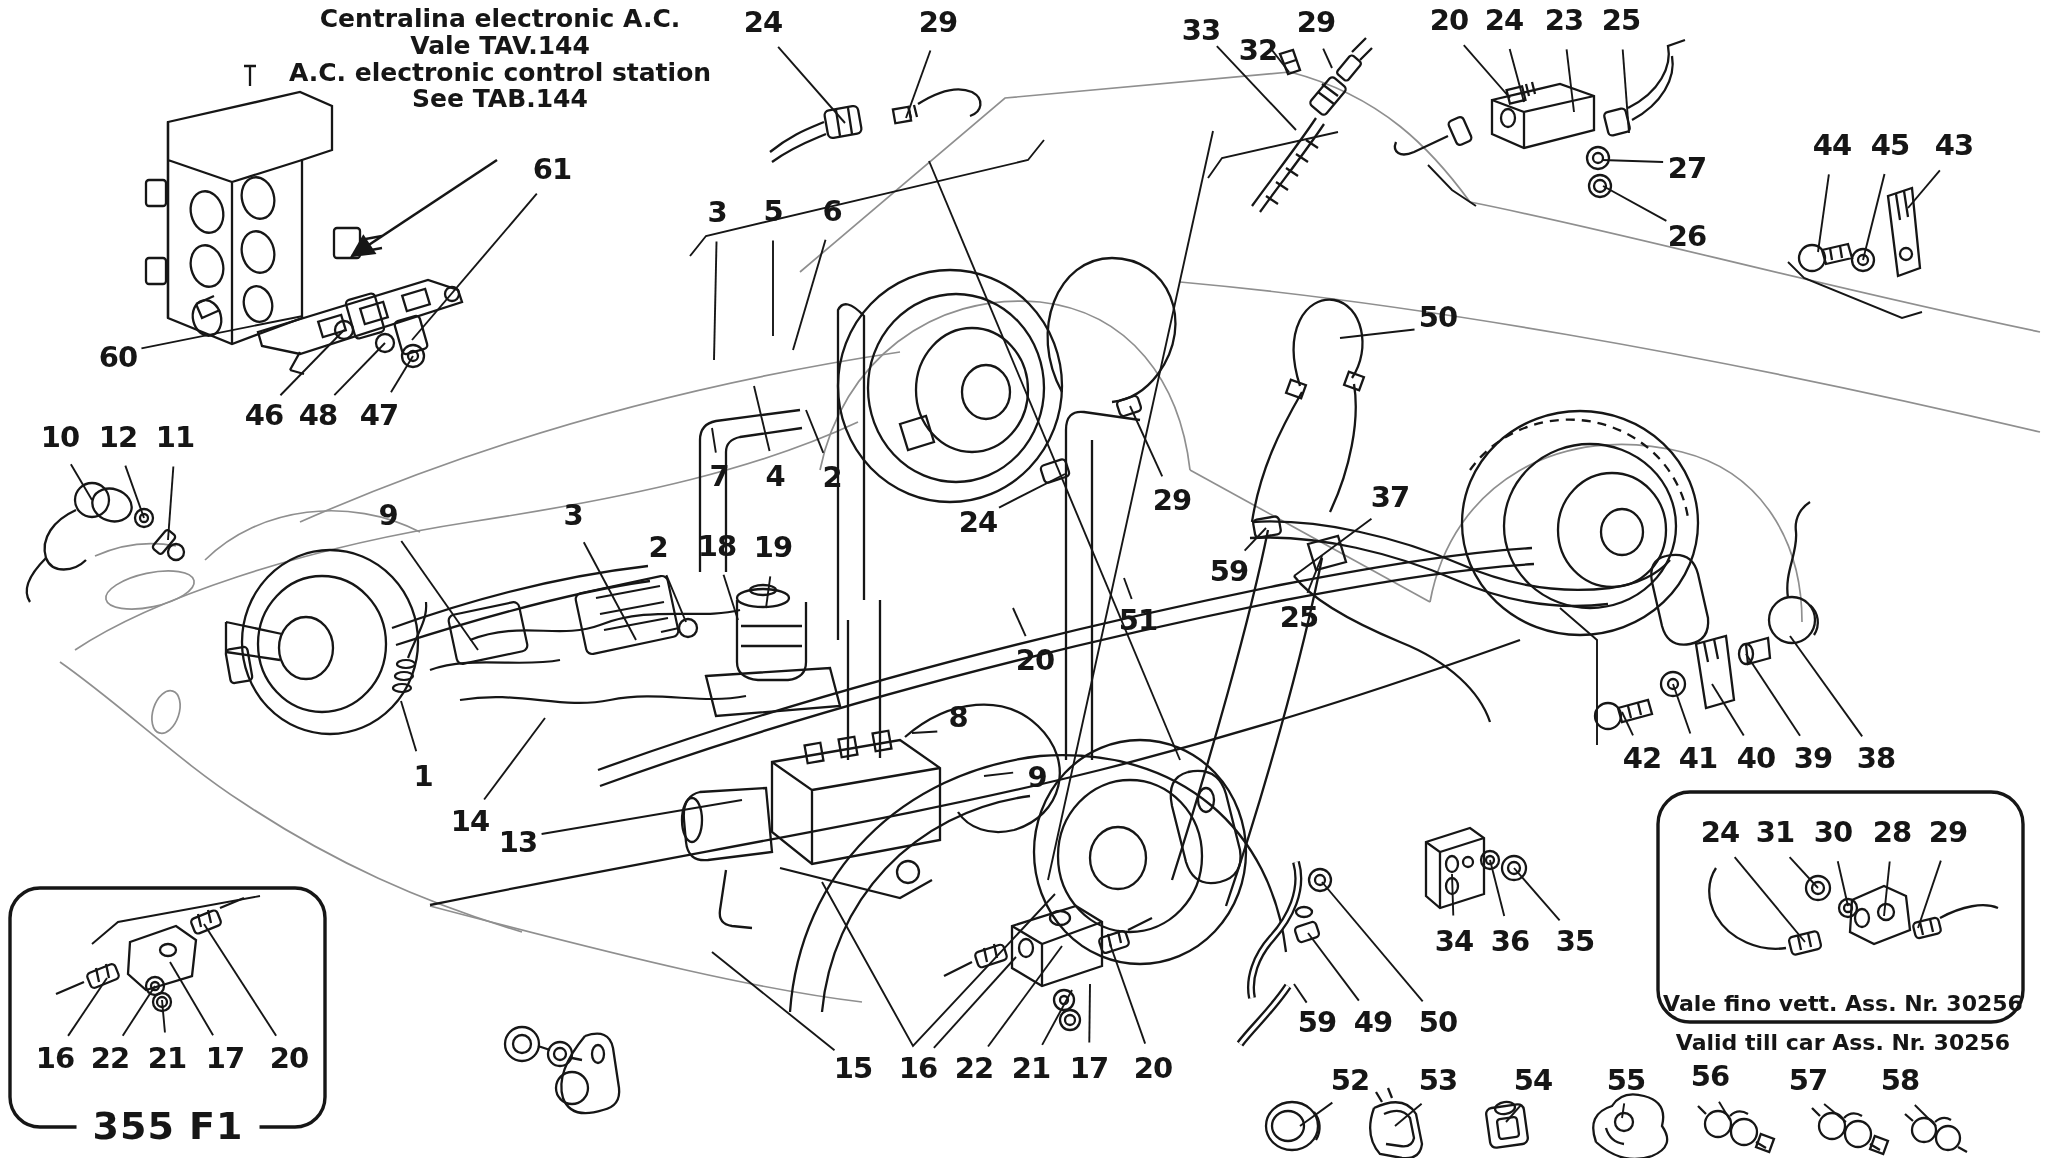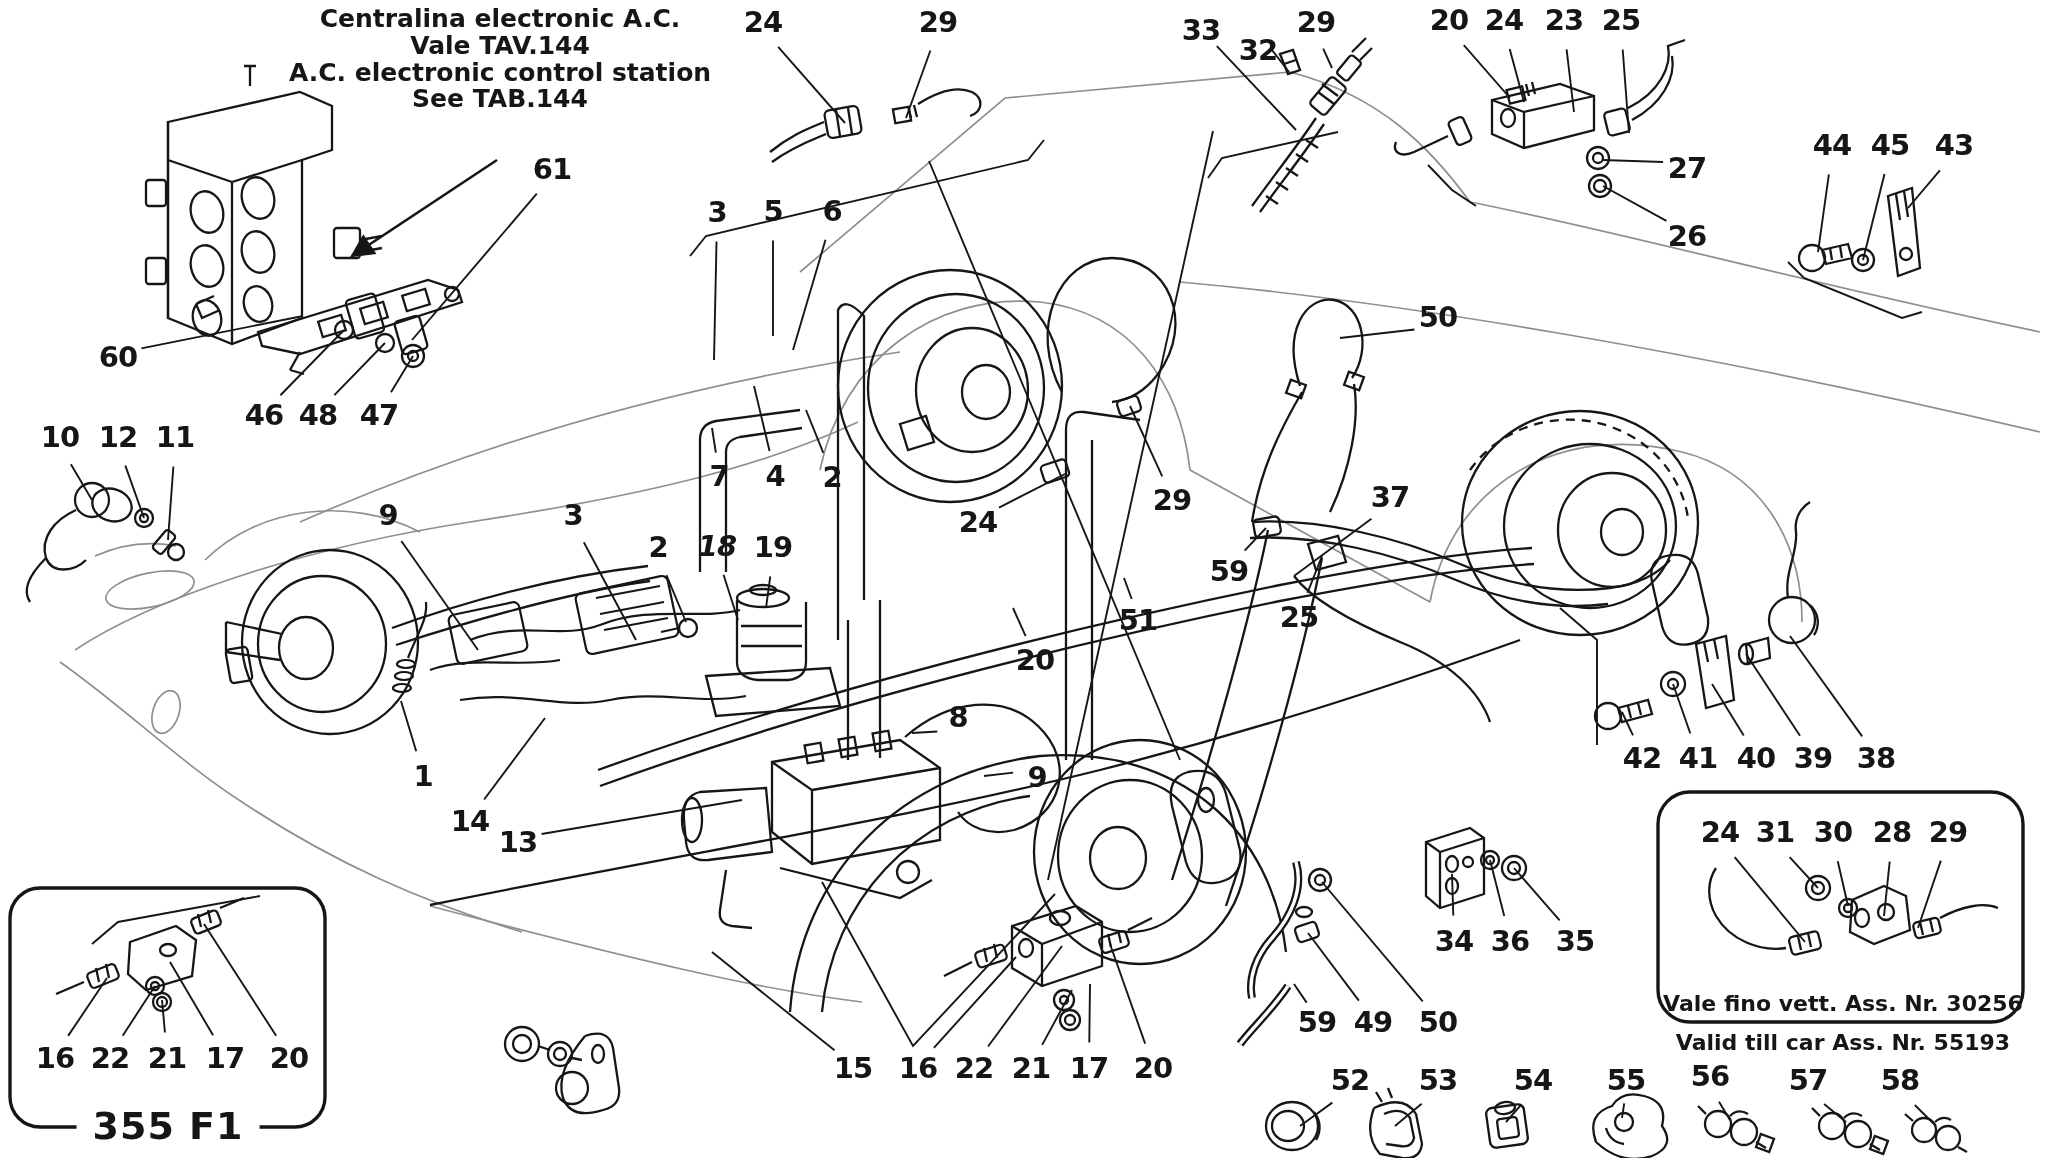--- a/index.html
+++ b/index.html
@@ -479,21 +479,21 @@
   <div class="note">
     <div>Centralina electronic A.C.</div>
     <div>Vale TAV.144</div>
     <div>A.C. electronic control station</div>
     <div>See TAB.144</div>
   </div>
 
   <div class="model-badge">355 F1</div>
 
   <div class="validity-it">Vale fino vett. Ass. Nr. 30256</div>
-  <div class="validity-en">Valid till car Ass. Nr. 55193</div>
+  <div class="validity-en">Valid till car Ass. Nr. 30256</div>
 
 <div class="callout" style="left: 763px; top: 22px;">24</div>
     <div class="callout" style="left: 938px; top: 22px;">29</div>
     <div class="callout" style="left: 1201px; top: 22px; margin-top: 8px;">33</div>
     <div class="callout" style="left: 1258px; top: 22px; margin-top: 28px;">32</div>
     <div class="callout" style="left: 1316px; top: 22px;">29</div>
     <div class="callout" style="left: 1449px; top: 20px;">20</div>
     <div class="callout" style="left: 1504px; top: 20px;">24</div>
     <div class="callout" style="left: 1564px; top: 20px;">23</div>
     <div class="callout" style="left: 1621px; top: 20px;">25</div>
@@ -512,21 +512,21 @@
     <div class="callout" style="left: 175px; top: 437px;">11</div>
     <div class="callout" style="left: 388px; top: 515px;">9</div>
     <div class="callout" style="left: 573px; top: 515px;">3</div>
     <div class="callout" style="left: 717px; top: 212px;">3</div>
     <div class="callout" style="left: 773px; top: 211px;">5</div>
     <div class="callout" style="left: 832px; top: 211px;">6</div>
     <div class="callout" style="left: 719px; top: 476px;">7</div>
     <div class="callout" style="left: 775px; top: 476px;">4</div>
     <div class="callout" style="left: 832px; top: 477px;">2</div>
     <div class="callout" style="left: 658px; top: 547px;">2</div>
-    <div class="callout" style="left: 717px; top: 546px; font-style: italic;">18</div>
+    <div class="callout" style="left: 717px; top: 546px;">18</div>
     <div class="callout" style="left: 773px; top: 547px;">19</div>
     <div class="callout" style="left: 978px; top: 522px;">24</div>
     <div class="callout" style="left: 1172px; top: 500px;">29</div>
     <div class="callout" style="left: 1438px; top: 317px;">50</div>
     <div class="callout" style="left: 1390px; top: 497px;">37</div>
     <div class="callout" style="left: 1229px; top: 571px;">59</div>
     <div class="callout" style="left: 1299px; top: 617px;">25</div>
     <div class="callout" style="left: 1138px; top: 620px;">51</div>
     <div class="callout" style="left: 1035px; top: 660px;">20</div>
     <div class="callout" style="left: 958px; top: 717px;">8</div>

